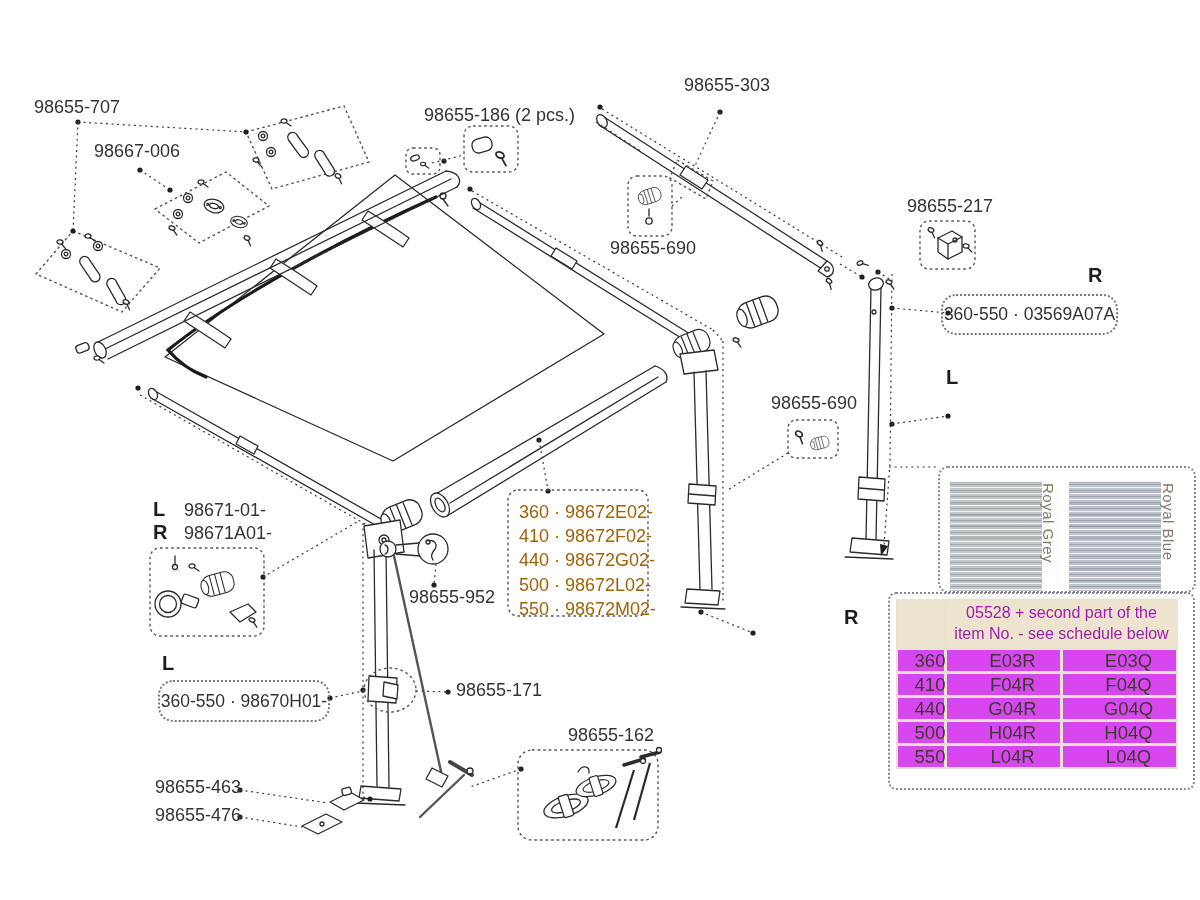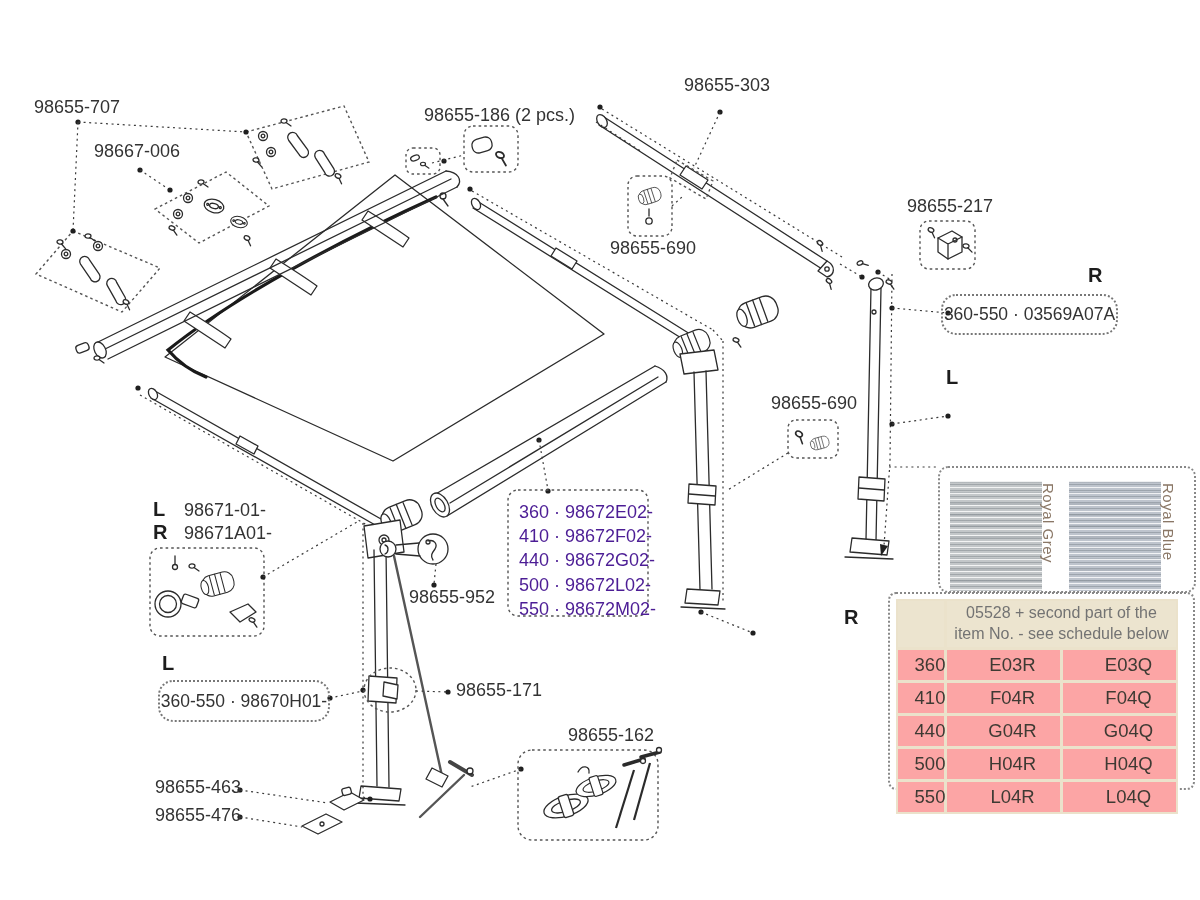--- a/index.html
+++ b/index.html
@@ -3,21 +3,21 @@
 <meta charset="utf-8">
 <style>
   html,body{margin:0;padding:0;background:#fff;}
   #stage{position:relative;width:1200px;height:900px;background:#fff;overflow:hidden;
          font-family:"Liberation Sans",sans-serif;color:#333;}
   #art{position:absolute;left:0;top:0;}
   .lbl{position:absolute;font-size:18px;color:#333;white-space:nowrap;}
   .mark{position:absolute;font-size:20px;font-weight:bold;color:#1d1d1d;white-space:nowrap;}
   .cbox{position:absolute;border:2px dotted #777;border-radius:15px;display:flex;
         align-items:center;justify-content:center;font-size:17.5px;color:#333;white-space:nowrap;}
-  .rlines{position:absolute;font-size:18px;line-height:24.2px;color:#4c1d95;white-space:nowrap;}
+  .rlines{position:absolute;font-size:18px;line-height:24.2px;color:#a16207;white-space:nowrap;}
   
   .swatchbox{position:absolute;left:938px;top:466px;width:254px;height:123px;
              border:2px dotted #888;border-radius:10px;}
   .sw{position:absolute;top:13px;width:92px;height:110px;}
   .sw1{left:10px;background-color:#c3c7c9;}
   .sw2{left:129px;background-color:#bec4cd;}
   .sw1,.sw2{background-image:
       repeating-linear-gradient(180deg, rgba(255,255,255,.8) 0 1px, rgba(0,0,0,0) 1px 3px,
         rgba(80,90,98,.30) 3px 4px, rgba(0,0,0,0) 4px 6px),
       repeating-linear-gradient(180deg, rgba(110,118,126,.18) 0 2px, rgba(0,0,0,0) 2px 11px);}
@@ -25,22 +25,22 @@
          letter-spacing:.5px;white-space:nowrap;}
   .swlbl1{left:100px;} .swlbl2{left:220px;}
   
   .tblwrap{position:absolute;left:888px;top:592px;width:303px;height:194px;
            border:2px dotted #888;border-radius:8px;}
   .grid{position:absolute;left:6px;top:5px;width:282px;display:grid;
         grid-template-columns:46px 113px 113px;grid-auto-rows:auto;gap:3px;
         background:#ebe2cb;padding:2px;box-sizing:border-box;}
   .hc{background:#ece4cf;}
   .hc2{grid-column:2 / span 2;display:flex;align-items:center;justify-content:center;
-       text-align:center;font-size:16px;line-height:1.3;color:#737373;min-height:44px;padding:1px 4px;}
-  .cell{background:#fca5a5;height:30px;display:flex;align-items:center;justify-content:center;
+       text-align:center;font-size:16px;line-height:1.3;color:#a21caf;min-height:44px;padding:1px 4px;}
+  .cell{background:#d946ef;height:21px;display:flex;align-items:center;justify-content:center;
         font-size:18.5px;color:#3e3a33;padding-left:18px;}
   
   .ln{stroke:#2b2b2b;stroke-width:1.3;fill:none;stroke-linecap:round;stroke-linejoin:round;}
   .wh{fill:#fff;stroke:#2b2b2b;stroke-width:1.3;stroke-linejoin:round;}
   .pp{stroke:#1a1a1a;stroke-width:3.2;fill:none;stroke-linecap:round;}
   .dl{stroke:#3a3a3a;stroke-width:1.2;stroke-dasharray:2 3.6;fill:none;}
   .db{fill:none;stroke:#555;stroke-width:1.4;stroke-dasharray:2.6 3;}
   .dt{fill:#1f1f1f;stroke:none;}
   .gy{stroke:#555;stroke-width:2.4;fill:none;stroke-linecap:round;}
 </style>

